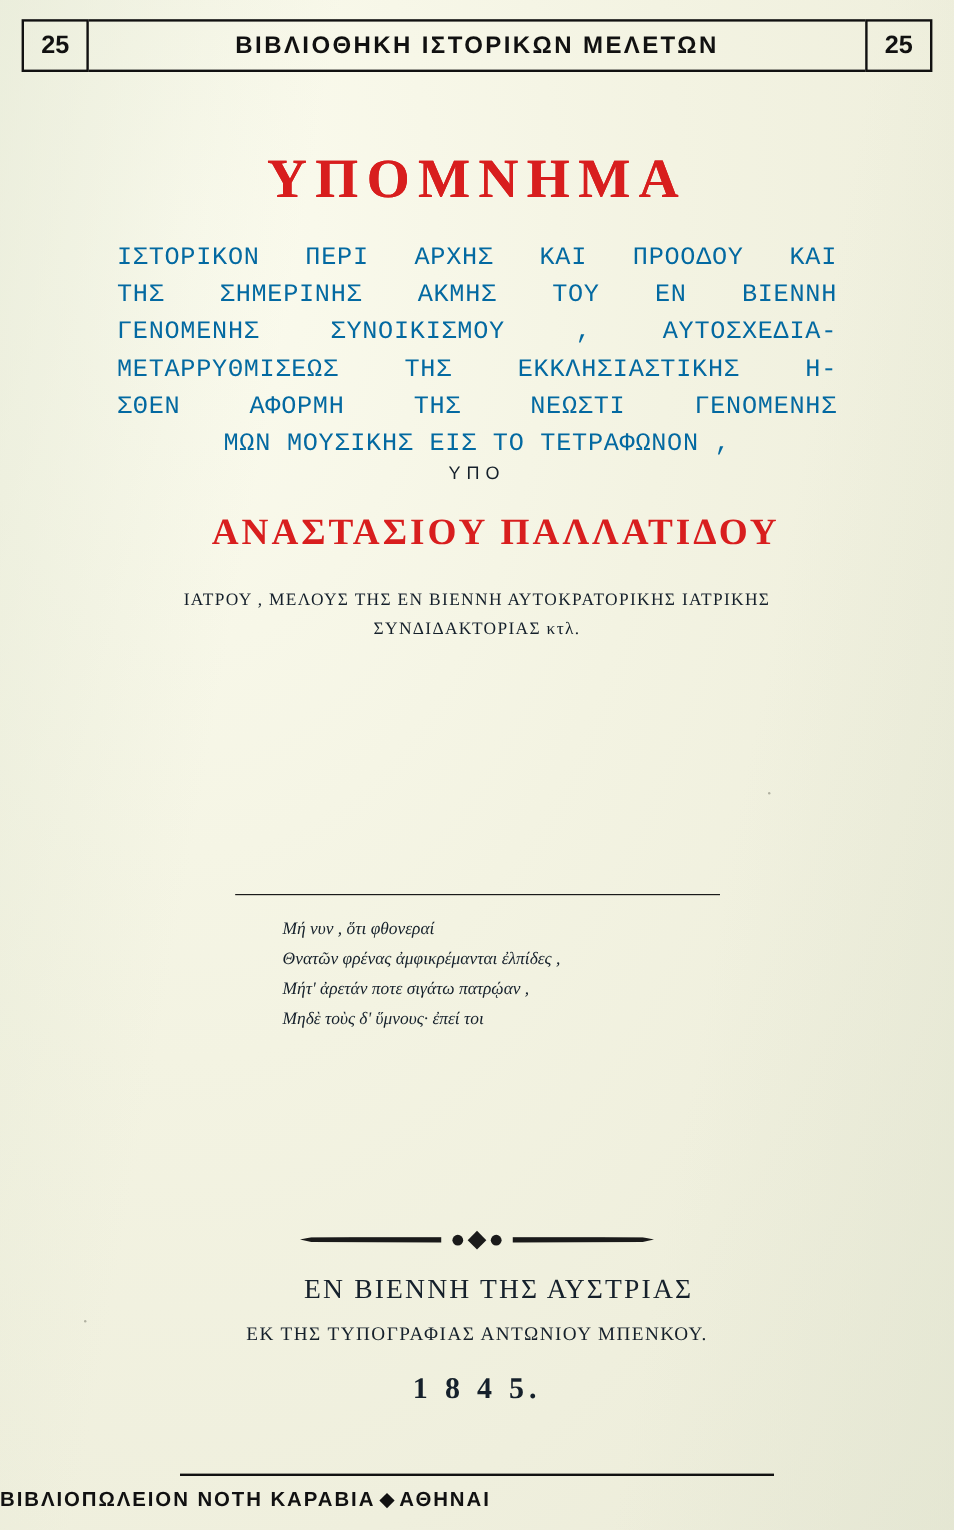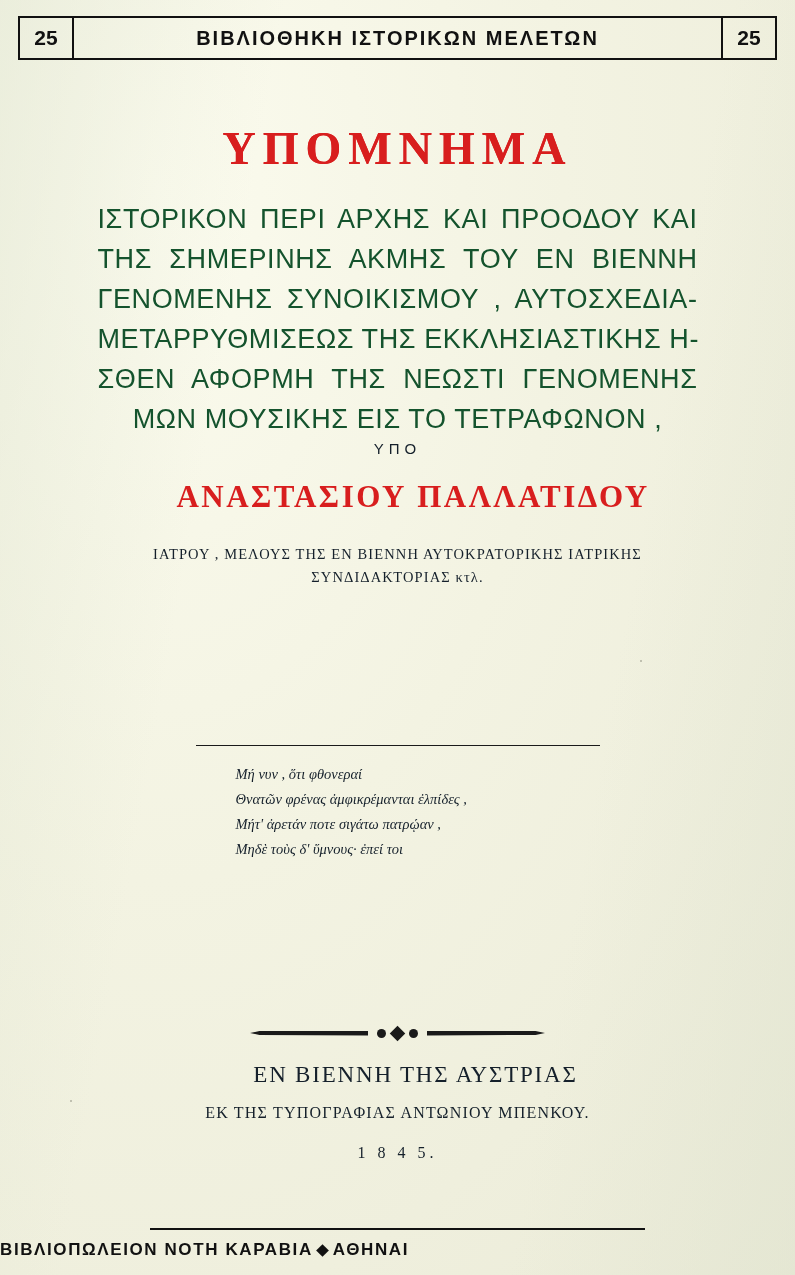--- a/index.html
+++ b/index.html
@@ -91,23 +91,23 @@
     font-size: 46px;
     letter-spacing: 7px;
     margin-top: 30px;
     line-height: 1;
     text-shadow: 0 0 0.4px #d81e1e;
   }
 
   .subtitle {
     margin: 28px auto 0;
     width: 600px;
-    font-family: Liberation Sans, sans-serif;
-    color: #14532d;
-    font-size: 27px;
+    font-family: Liberation Mono, monospace;
+    color: #0369a1;
+    font-size: 21px;
     line-height: 1.48;
     letter-spacing: 0.6px;
   }
   .subtitle .ln {
     display: block;
     white-space: nowrap;
     text-align: center;
   }
   .subtitle .ln.just {
     text-align: justify;
@@ -214,22 +214,22 @@
     letter-spacing: 1.8px;
     padding-left: 36px;
   }
   .imprint .press {
     margin-top: 16px;
     font-size: 16px;
     letter-spacing: 1.2px;
   }
   .imprint .year {
     margin-top: 22px;
-    font-size: 16px;
-    font-weight: 400;
+    font-size: 25px;
+    font-weight: 700;
     letter-spacing: 4px;
   }
 
   
   .footer-rule {
     position: absolute;
     top: 1228px;
     left: 150px;
     right: 150px;
     border-top: 2px solid #111;

